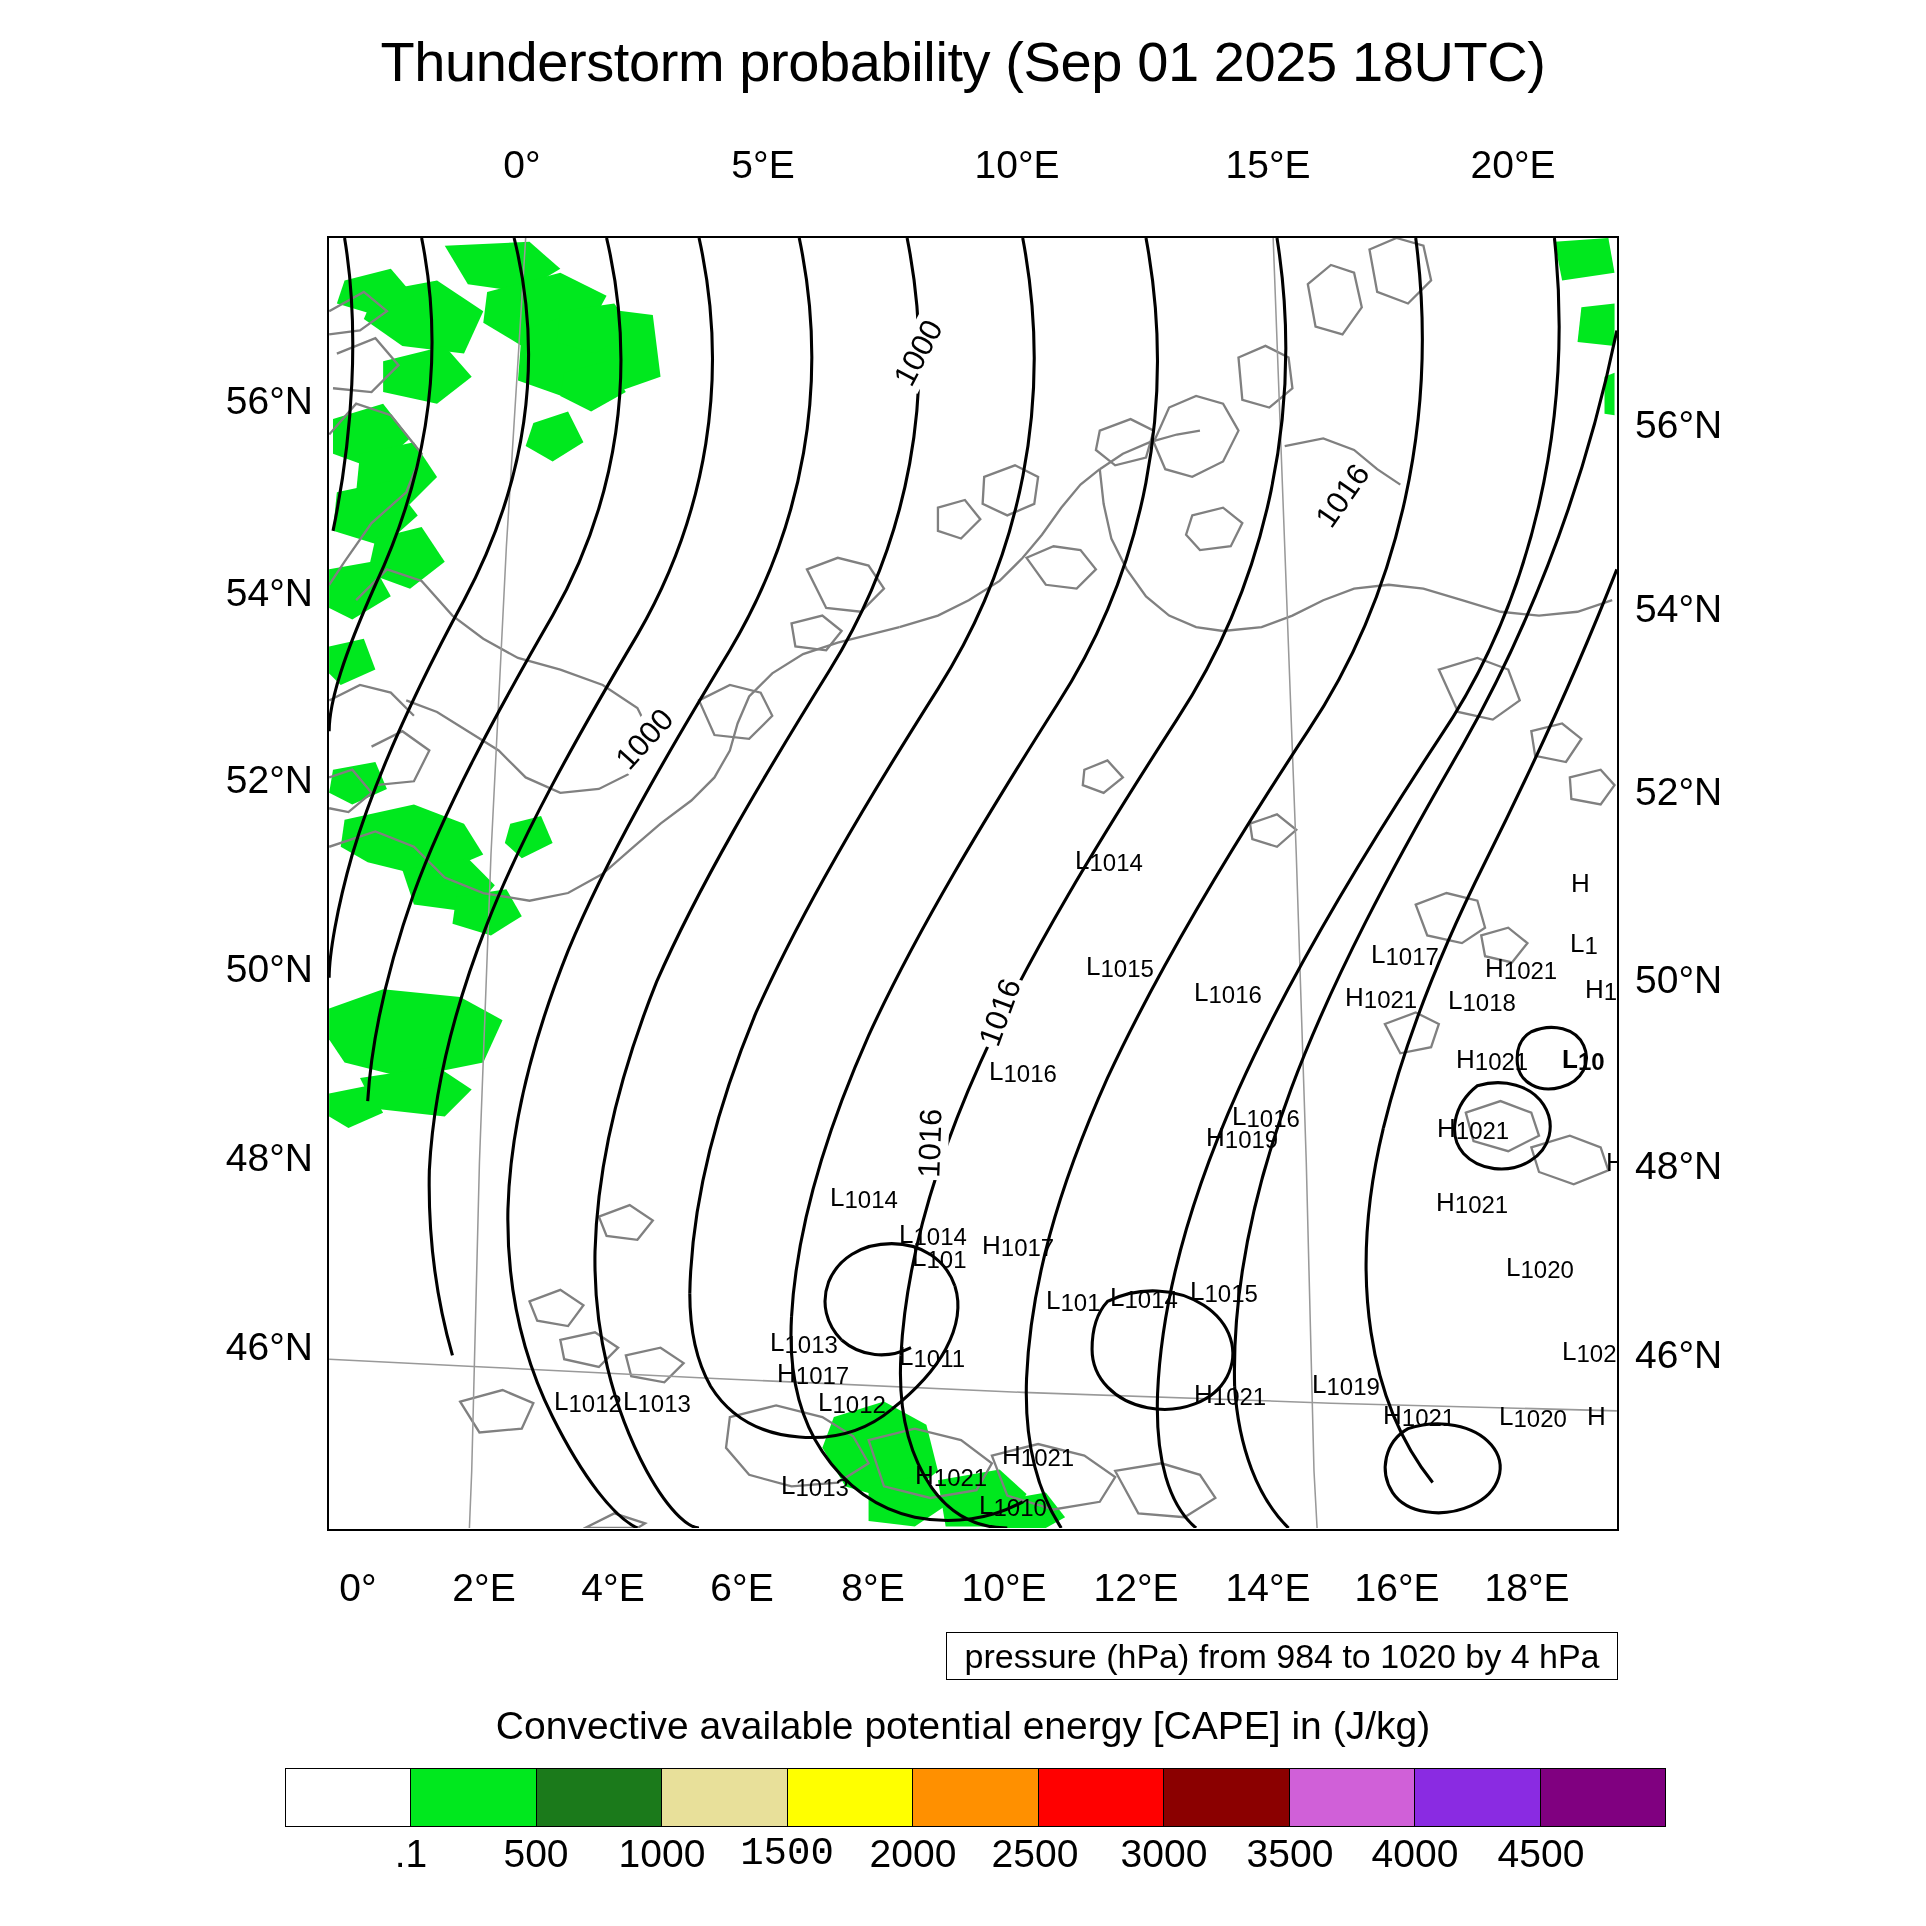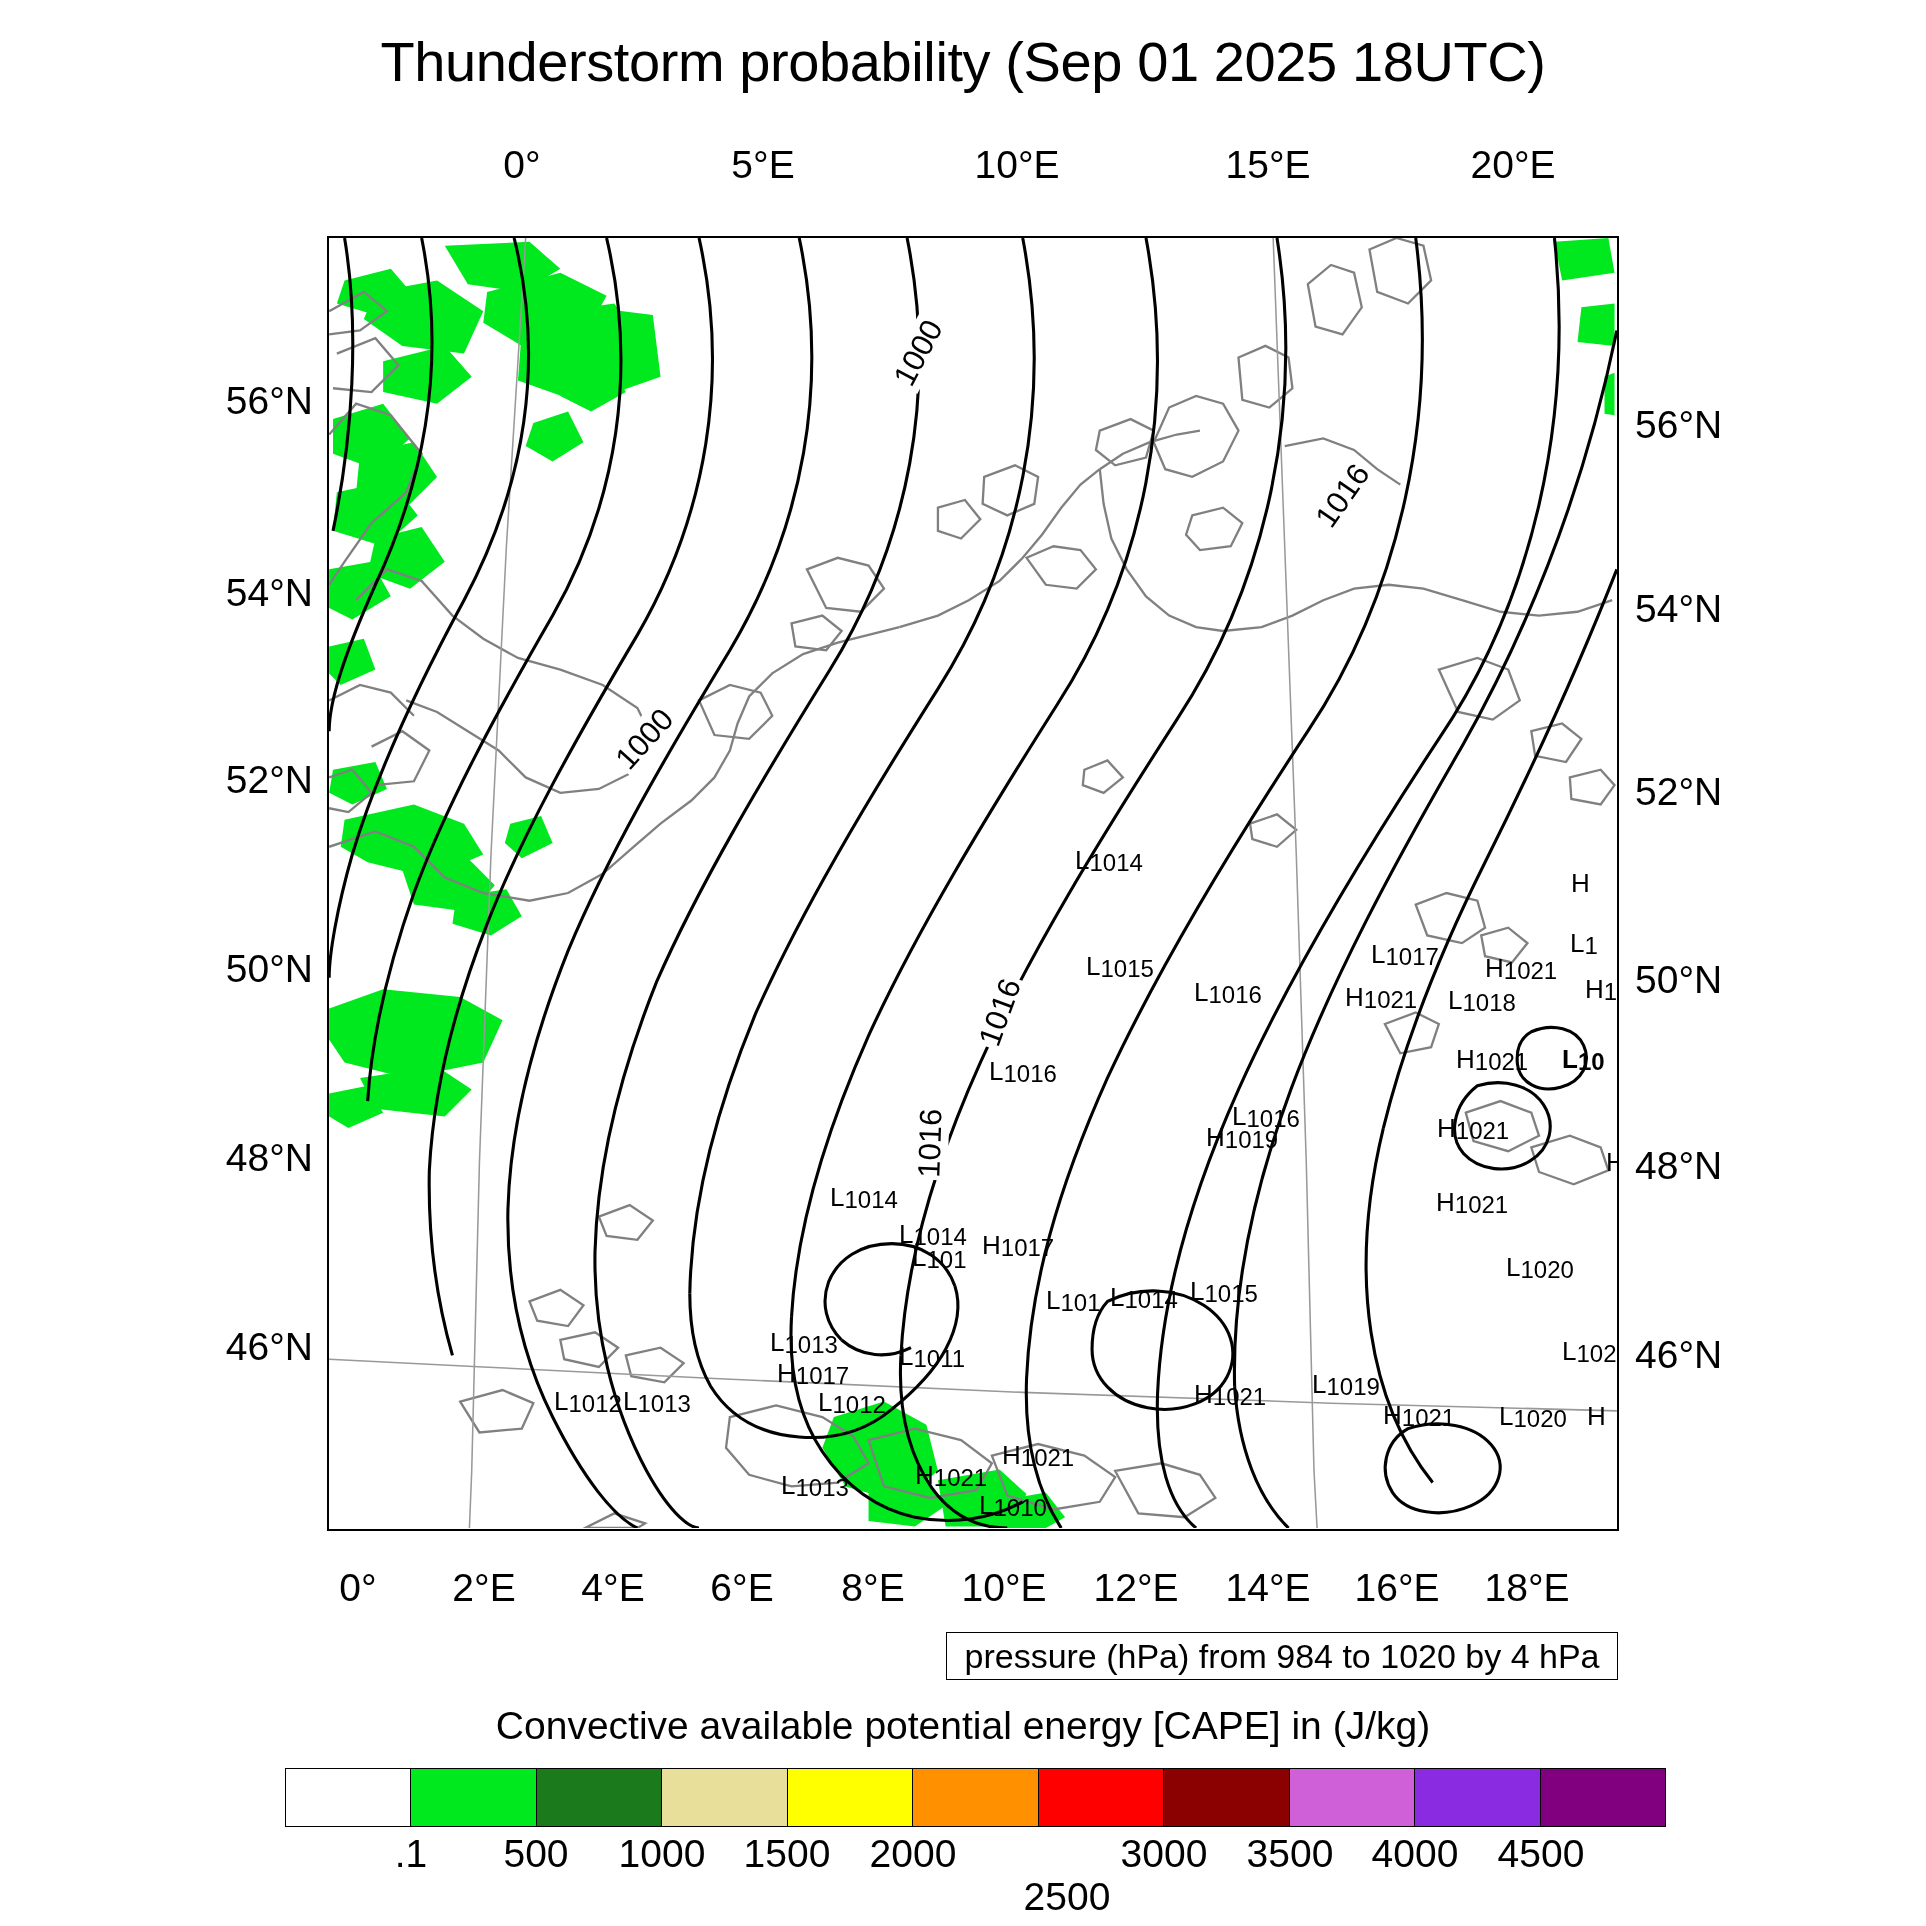--- a/index.html
+++ b/index.html
@@ -346,23 +346,23 @@
     <div class="cell" style="background:#8b0000"></div>
     <div class="cell" style="background:#d060d8"></div>
     <div class="cell" style="background:#8a2be2"></div>
     <div class="cell" style="background:#800080"></div>
   </div>
 
   <div id="cbar-labels">
     <span style="left:126px;">.1</span>
     <span style="left:251px;">500</span>
     <span style="left:377px;">1000</span>
-    <span style="left:502px;">1500</span>
+    <span style="left:502px;font-family:Liberation Mono, monospace;">1500</span>
     <span style="left:628px;">2000</span>
-    <span style="left:782px;margin-top:43px;">2500</span>
+    <span style="left:750px;">2500</span>
     <span style="left:879px;">3000</span>
     <span style="left:1005px;">3500</span>
     <span style="left:1130px;">4000</span>
     <span style="left:1256px;">4500</span>
   </div>
 
 </div>
 
 
 </body></html>

